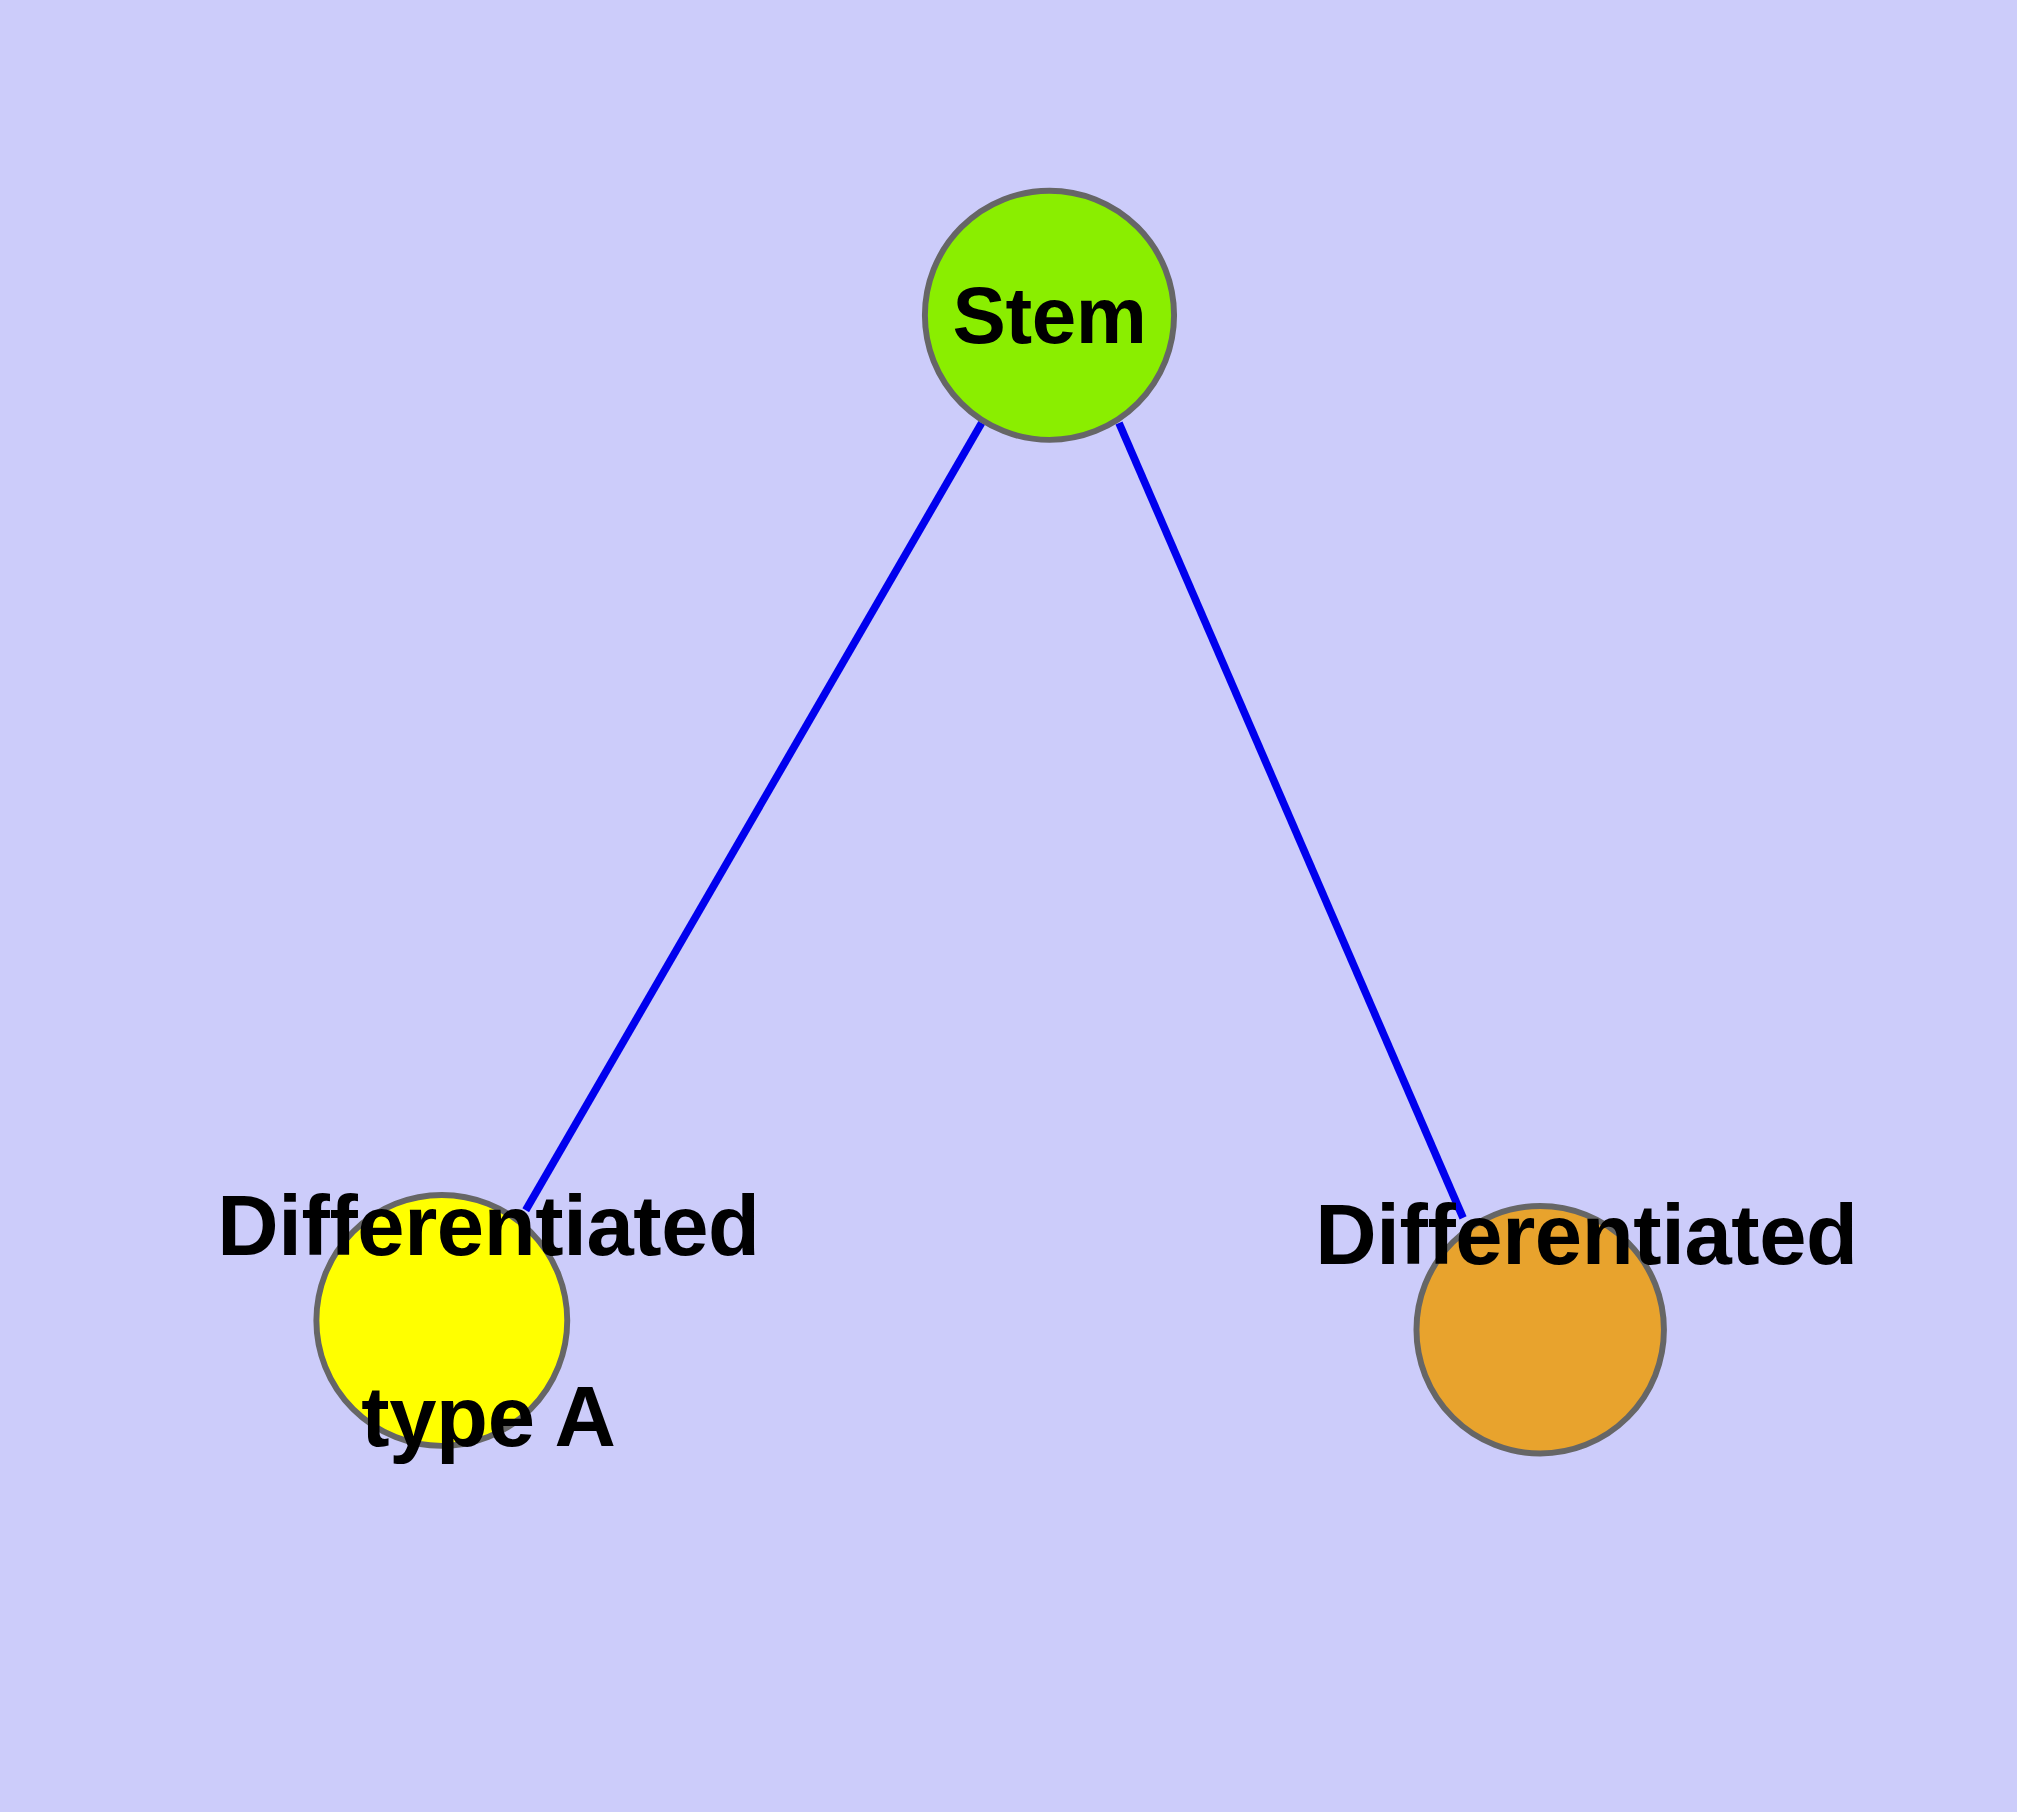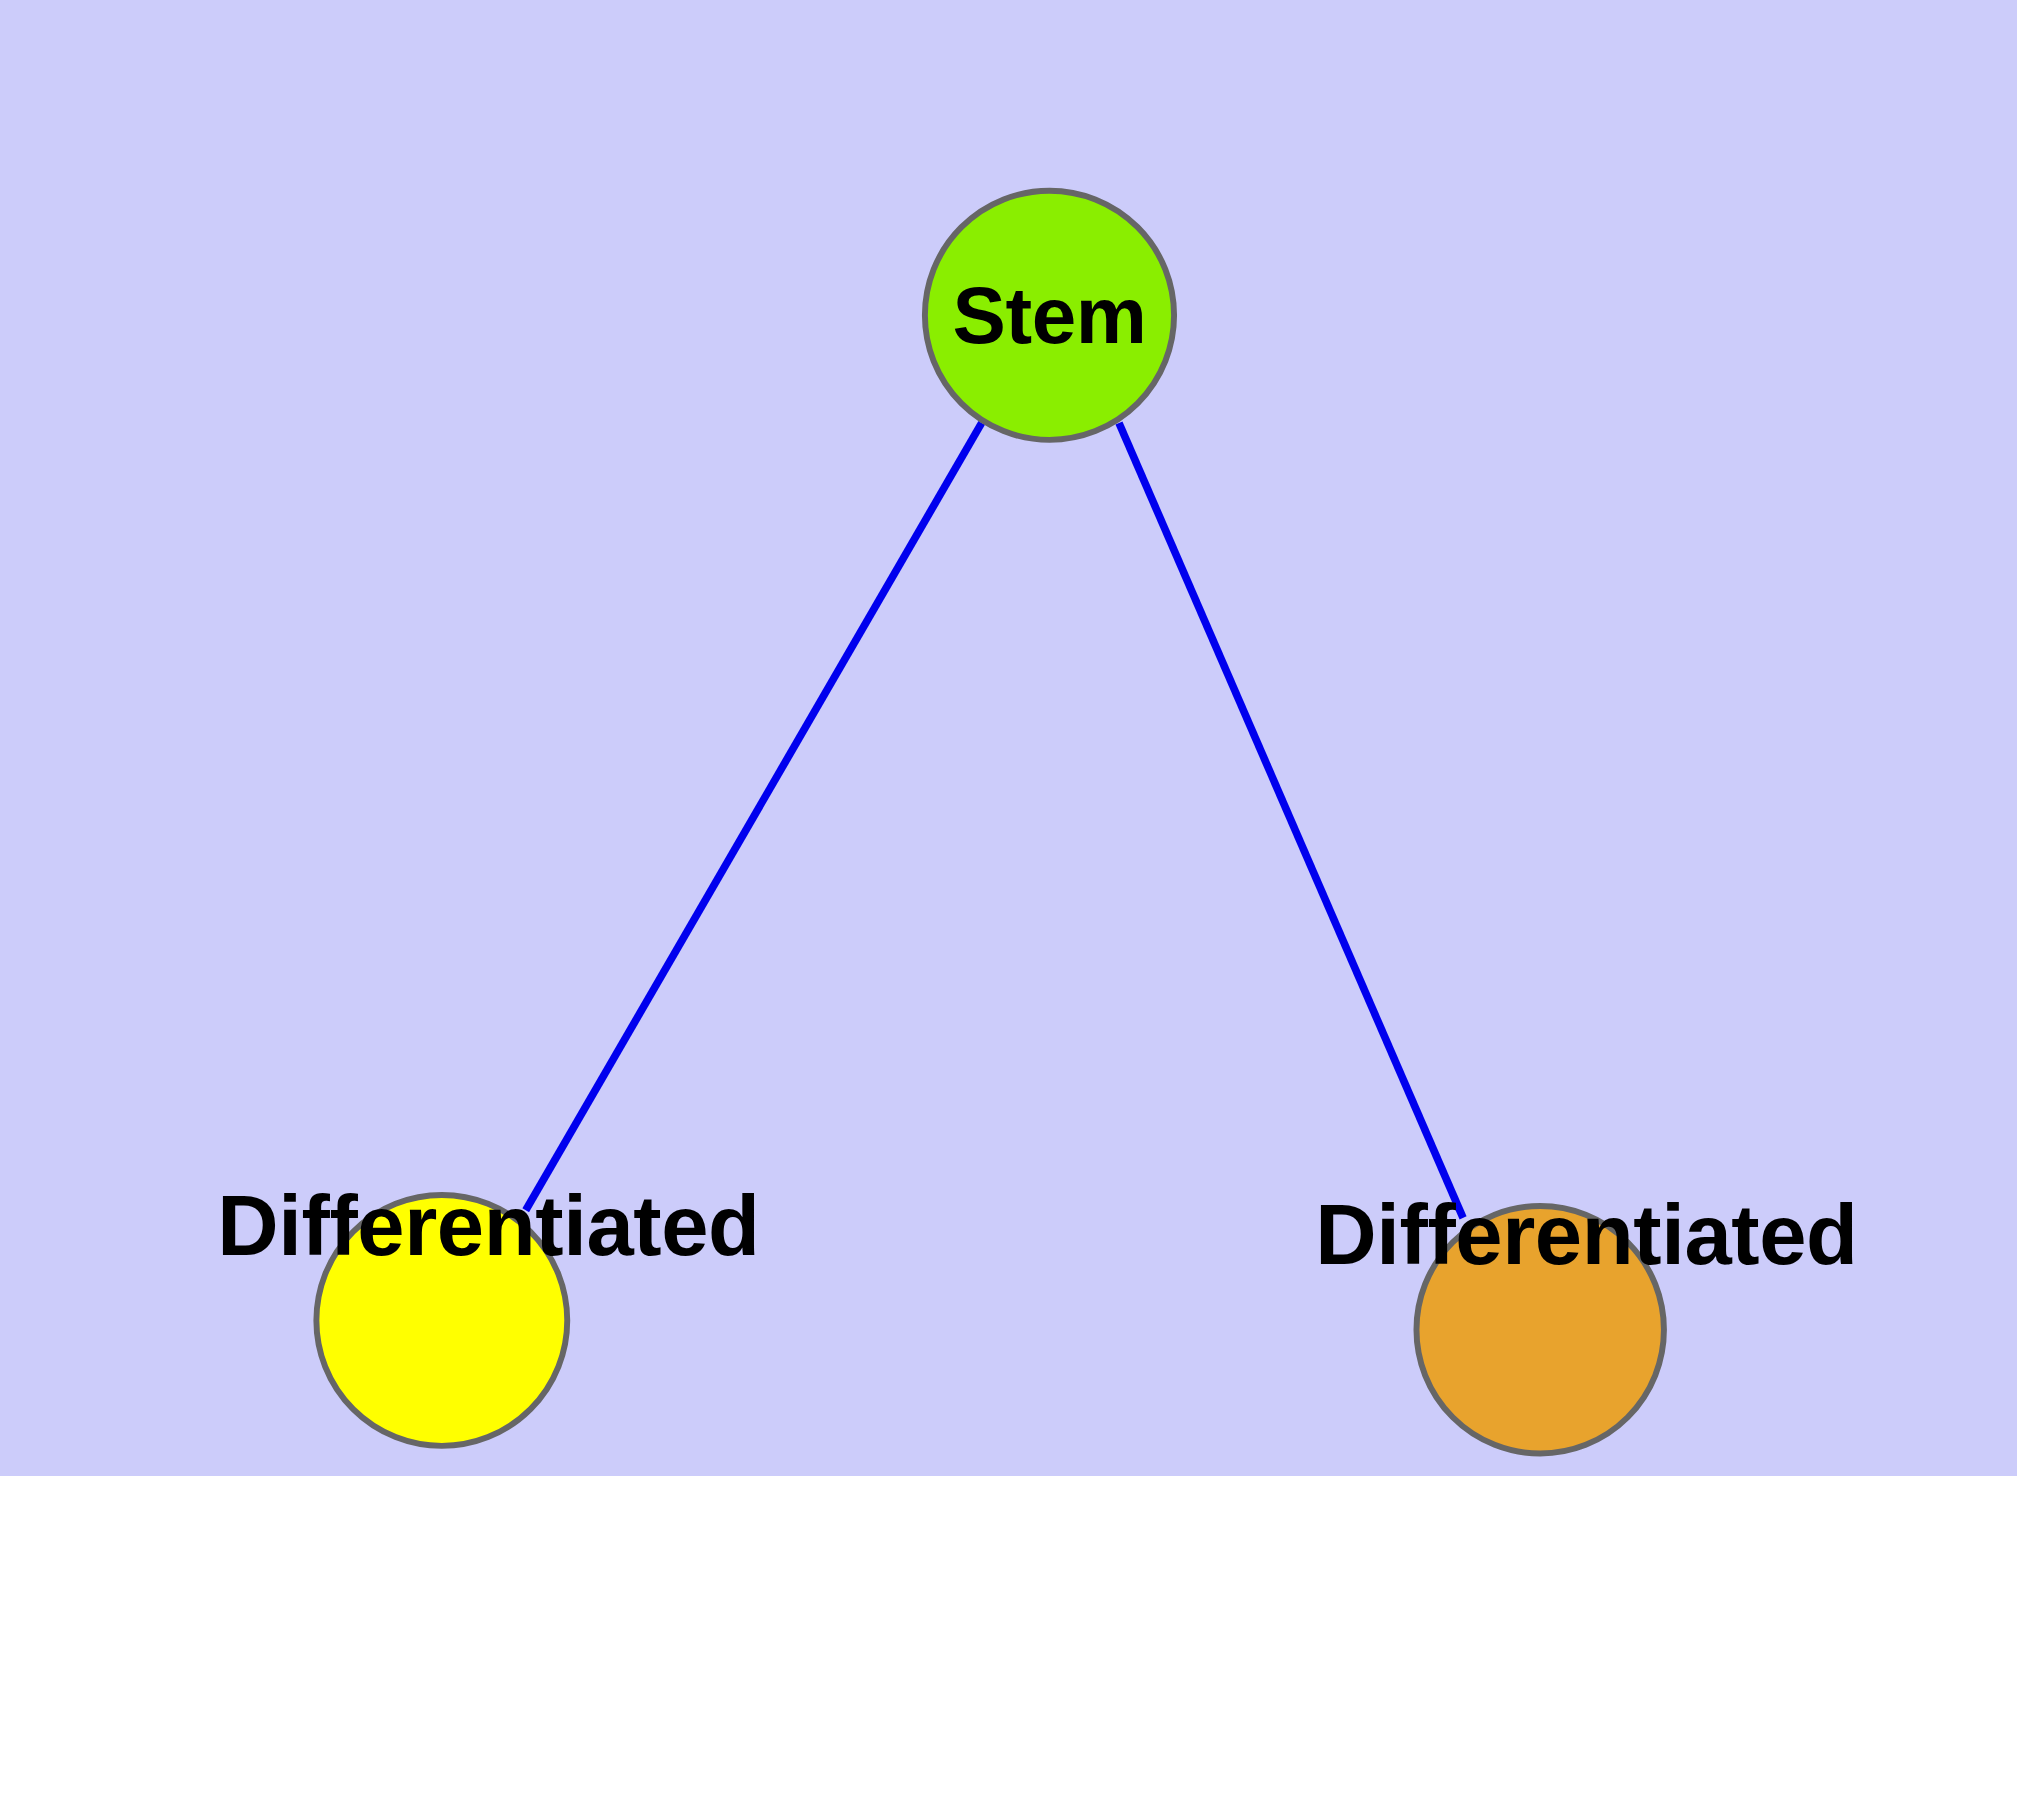--- a/index.html
+++ b/index.html
@@ -4,21 +4,21 @@
 <title>Cell Differentiation Graph</title>
 <style>
   html, body {
     margin: 0;
     padding: 0;
     background: #ffffff;
   }
   #canvas {
     position: relative;
     width: 2021px;
-    height: 1476px;
+    height: 1812px;
     overflow: hidden;
     font-family: "Liberation Sans", sans-serif;
   }
   #bg-rect {
     position: absolute;
     left: 0;
     top: 0;
     width: 2017px;
     height: 1812px;
     background: #ccccfa;
@@ -77,20 +77,21 @@
       <circle id="node-diffa" cx="521" cy="1558" r="148" fill="#ffff00" stroke="#666666" stroke-width="7"></circle>
       <circle id="node-diffb" cx="1817" cy="1569" r="146" fill="#e8a32d" stroke="#666666" stroke-width="7"></circle>
       <circle id="node-stem" cx="1238" cy="372" r="147" fill="#8aee00" stroke="#666666" stroke-width="7"></circle>
     </g>
   </svg>
 
   <div class="node-label" id="label-stem" style="font-size: 80px; left: 795px; top: 271px;">Stem</div>
 
   <div class="node-label" id="label-diffa" style="font-size: 85px; left: 18px; top: 1083px;">
     <span>Differentiated</span><br>
+    <span>type A</span>
   </div>
 
   <div class="node-label" id="label-diffb" style="font-size: 85px; left: 1116px; top: 1092px;">
     <span>Differentiated</span><br>
   </div>
 
 </div>
 
 
 </body></html>

